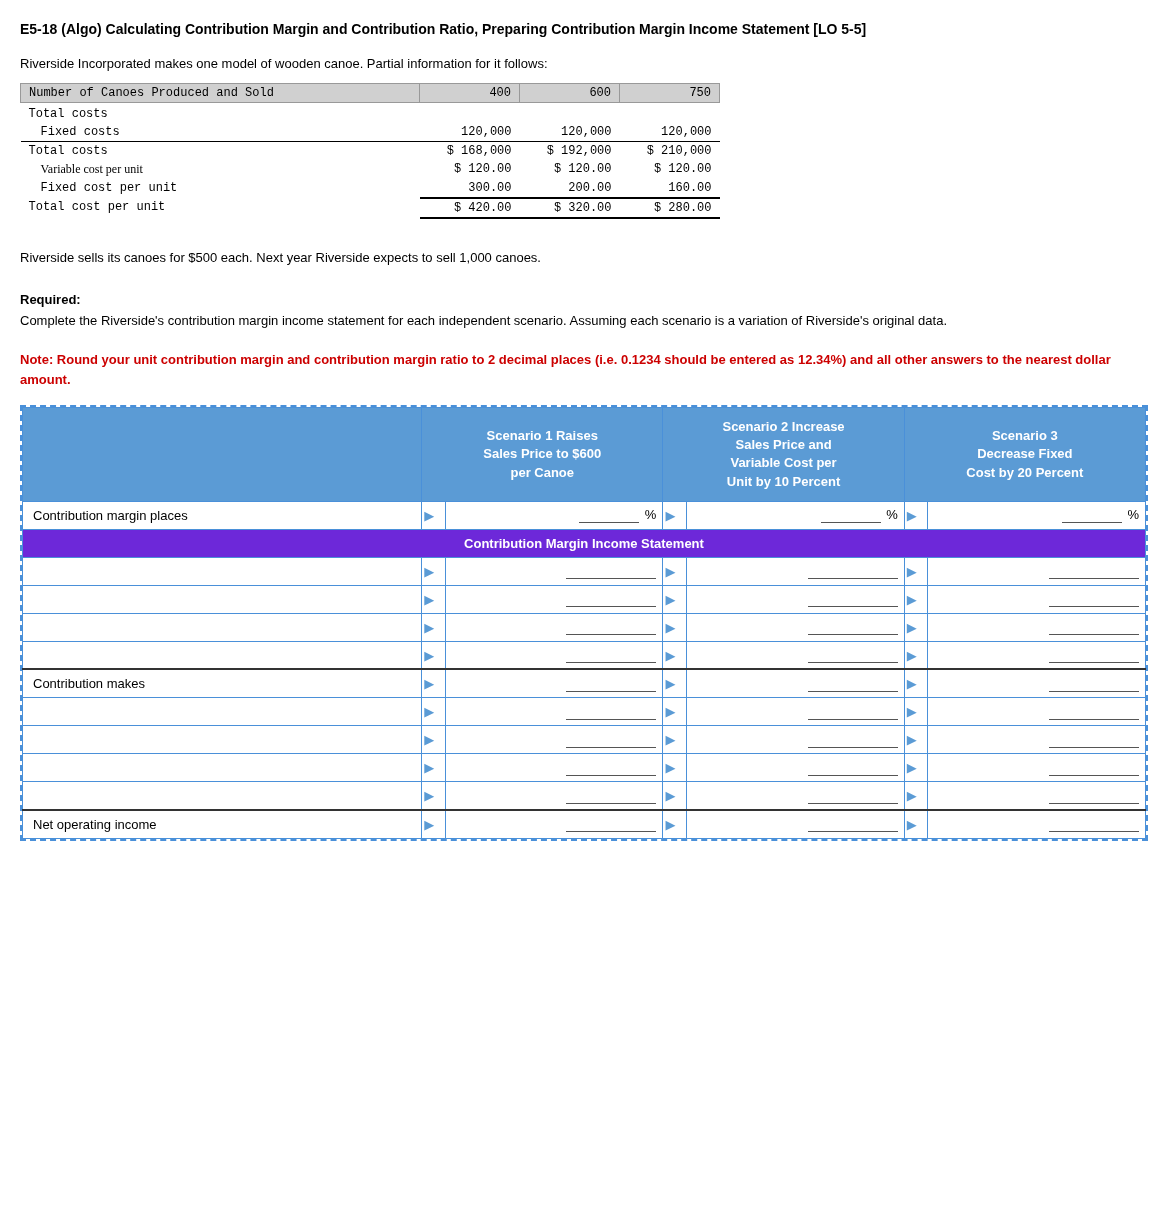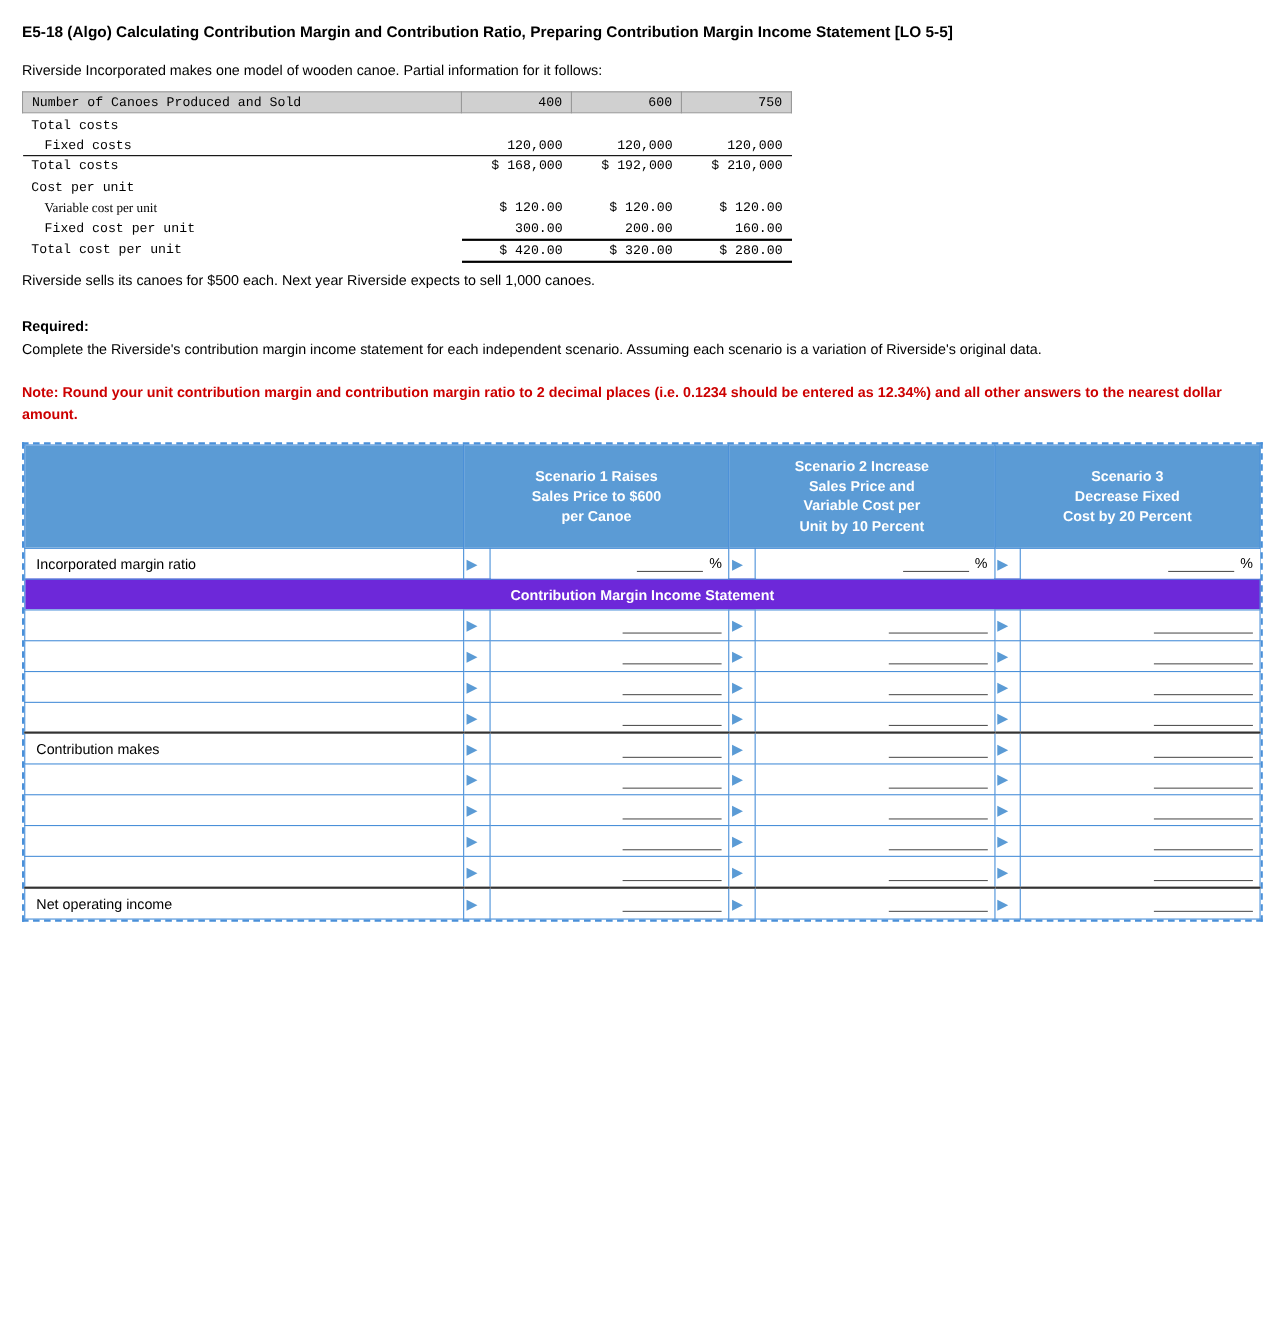--- a/index.html
+++ b/index.html
@@ -19,21 +19,21 @@
     }
     .intro-text {
       margin-bottom: 12px;
       font-size: 13px;
     }
     
     .data-table {
       border-collapse: collapse;
       font-family: 'Courier New', monospace;
       font-size: 12px;
-      margin-bottom: 8px;
+      margin-bottom: 31px;
       width: 700px;
     }
     .data-table td {
       padding: 2px 8px;
       vertical-align: top;
     }
     .data-table .header-row td {
       background: #d0d0d0;
       border: 1px solid #999;
       font-weight: normal;
@@ -173,26 +173,20 @@
     <td class="num-col">120,000</td>
   </tr>
 
   <tr class="total-row">
     <td>Total costs</td>
     <td class="num-col" style="border-top:1px solid #000;">$ 168,000</td>
     <td class="num-col" style="border-top:1px solid #000;">$ 192,000</td>
     <td class="num-col" style="border-top:1px solid #000;">$ 210,000</td>
   </tr>
 
-  <tr class="section-header">
-    <td>Cost per unit</td>
-    <td class="num-col"></td>
-        <td class="num-col"></td>
-        <td class="num-col"></td>
-  </tr>
 
   <tr class="indent">
     <td style="padding-left:20px;font-family:Liberation Serif, serif;">Variable cost per unit</td>
     <td class="num-col">$ 120.00</td>
     <td class="num-col">$ 120.00</td>
     <td class="num-col">$ 120.00</td>
   </tr>
 
   <tr class="indent">
     <td style="padding-left:20px;">Fixed cost per unit</td>
@@ -242,21 +236,21 @@
           <span>Scenario 3</span><br>
           <span>Decrease Fixed</span><br>
           <span>Cost by 20 Percent</span>
         </td>
       </tr>
     </thead>
     <tbody>
 
 
       <tr>
-        <td class="label-col">Incorporated margin ratio</td>
+        <td class="label-col">Contribution margin places</td>
         <td class="arrow-cell">▶</td>
         <td class="input-cell">
           <input class="input-field" type="text" value="" style="width: 60px;">
           <span class="pct-suffix">%</span>
         </td>
         <td class="arrow-cell">▶</td>
         <td class="input-cell">
           <input class="input-field" type="text" value="" style="width: 60px;">
           <span class="pct-suffix">%</span>
         </td>

